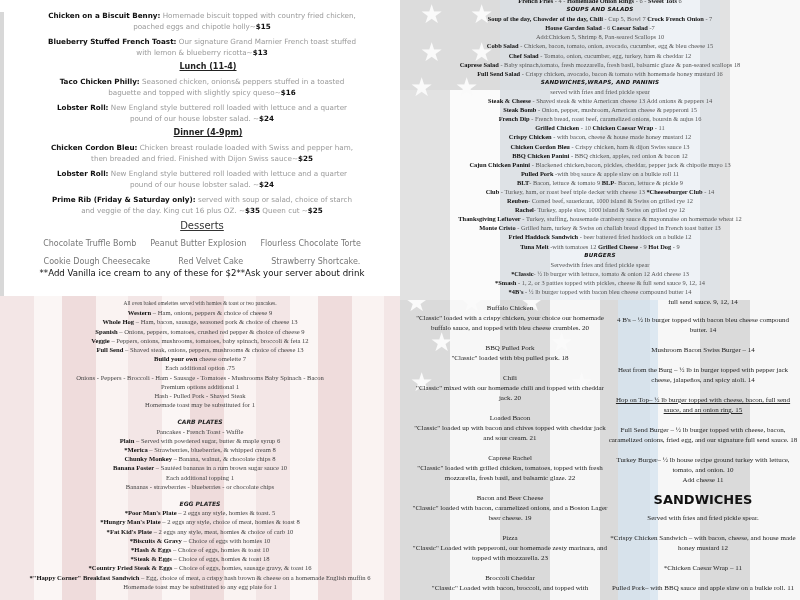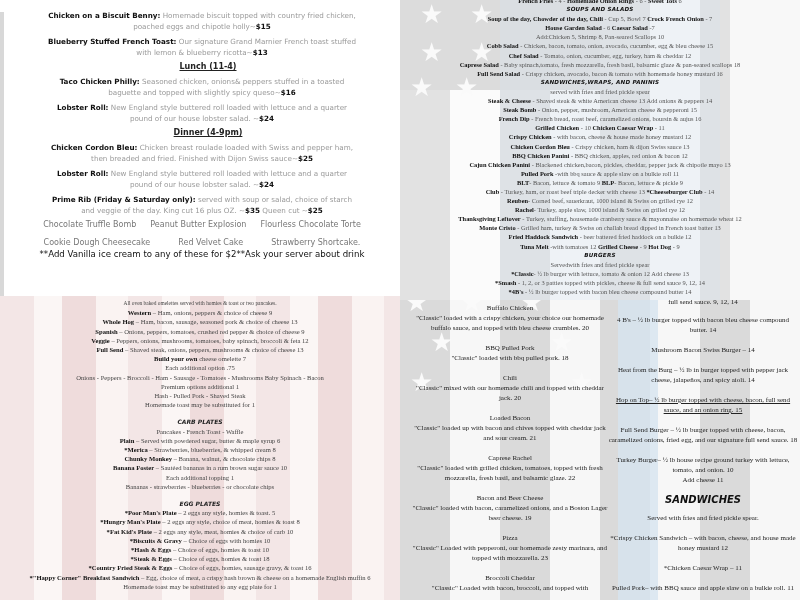--- a/index.html
+++ b/index.html
@@ -35,36 +35,37 @@
   #q-tr .hd{font-family:"DejaVu Sans",sans-serif;font-style:italic;font-weight:bold;font-size:5.6px;color:#111;letter-spacing:.2px;}
   #q-bl .text-block{top:3px;font-size:6.6px;line-height:9.2px;color:#444;}
   #q-bl b{color:#111;}
   #q-bl .hd{font-family:"DejaVu Sans",sans-serif;font-style:italic;font-weight:bold;font-size:6px;color:#222;margin-top:8px;}
   #q-bl .small{font-size:5.4px;}
   .br-col{position:absolute;top:0;text-align:center;font-size:7px;line-height:10px;color:#222;}
   .br-col .blk{margin-bottom:10px;text-align:center;}
   .br-col .ttl{color:#222;}
   #br-left{left:10px;width:200px;top:3px;}
   #br-right{left:208px;width:190px;top:-3px;}
-  #br-right .hd{font-family:"DejaVu Sans",sans-serif;font-style:italic;font-weight:bold;font-size:10px;color:#111;margin:4px 0 8px;}
+  #br-right .hd{font-family:"DejaVu Sans",sans-serif;font-weight:bold;font-size:13px;color:#111;margin:4px 0 8px;}
 </style>
 </head>
 <body>
 
 <div class="quad" id="q-tl">
   <div class="content">
     <div class="item"><span class="nm">Chicken on a Biscuit Benny:</span> <span>Homemade biscuit topped with country fried chicken, poached eggs and chipotle holly~</span><span class="pr">$15</span></div>
     <div class="item"><span class="nm">Blueberry Stuffed French Toast:</span> <span>Our signature Grand Marnier French toast stuffed with lemon &amp; blueberry ricotta~</span><span class="pr">$13</span></div>
     <div class="sec">Lunch (11-4)</div>
     <div class="item"><span class="nm">Taco Chicken Philly:</span> <span>Seasoned chicken, onions&amp; peppers stuffed in a toasted baguette and topped with slightly spicy queso~</span><span class="pr">$16</span></div>
     <div class="item"><span class="nm">Lobster Roll:</span> <span>New England style buttered roll loaded with lettuce and a quarter pound of our house lobster salad. ~</span><span class="pr">$24</span></div>
     <div class="sec">Dinner (4-9pm)</div>
     <div class="item"><span class="nm">Chicken Cordon Bleu:</span> <span>Chicken breast roulade loaded with Swiss and pepper ham, then breaded and fried. Finished with Dijon Swiss sauce~</span><span class="pr">$25</span></div>
     <div class="item"><span class="nm">Lobster Roll:</span> <span>New England style buttered roll loaded with lettuce and a quarter pound of our house lobster salad. ~</span><span class="pr">$24</span></div>
     <div class="item"><span class="nm">Prime Rib (Friday &amp; Saturday only):</span> <span>served with soup or salad, choice of starch and veggie of the day. King cut 16 plus OZ. ~</span><span class="pr">$35</span><span> Queen cut ~</span><span class="pr">$25</span></div>
+    <div class="dsec">Desserts</div>
     <div class="drow">
       <span>Chocolate Truffle Bomb</span>
       <span>Peanut Butter Explosion</span>
       <span>Flourless Chocolate Torte</span>
     </div>
     <div class="drow" style="gap:28px;margin-bottom:2px;align-items:flex-end;">
       <span>Cookie Dough Cheesecake</span>
       <span>Red Velvet Cake</span>
       <span>Strawberry Shortcake.</span>
     </div>

